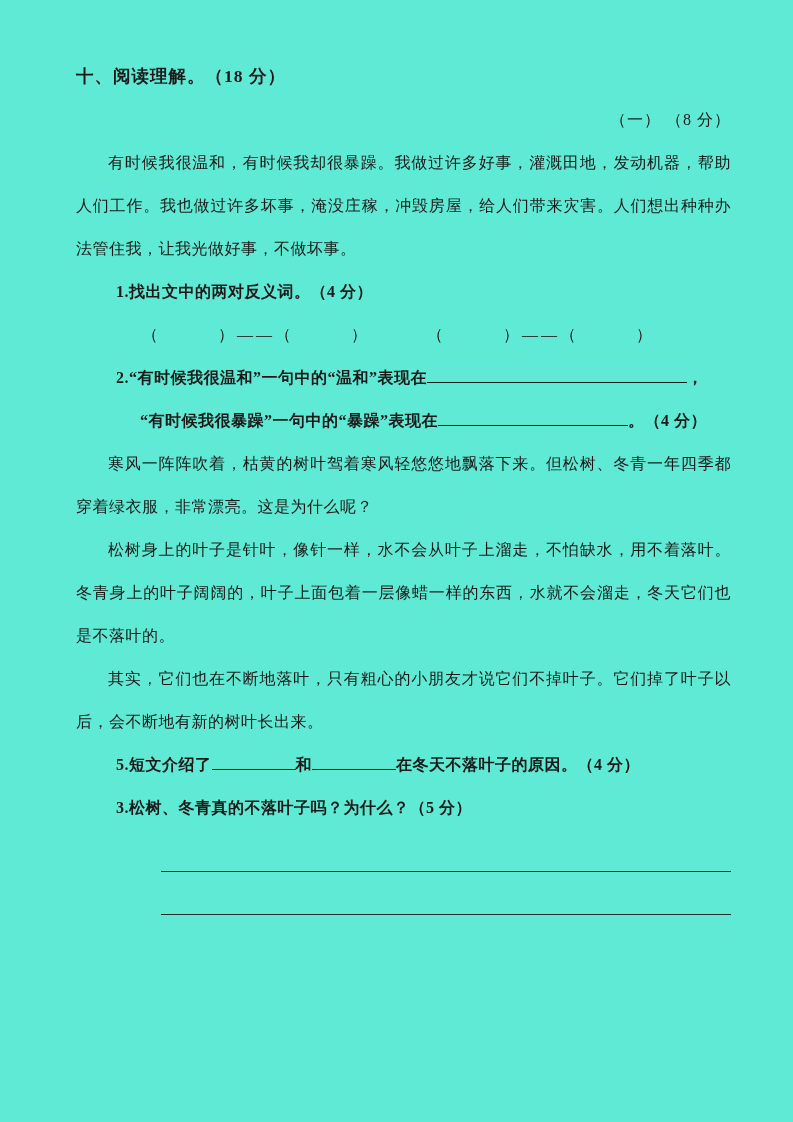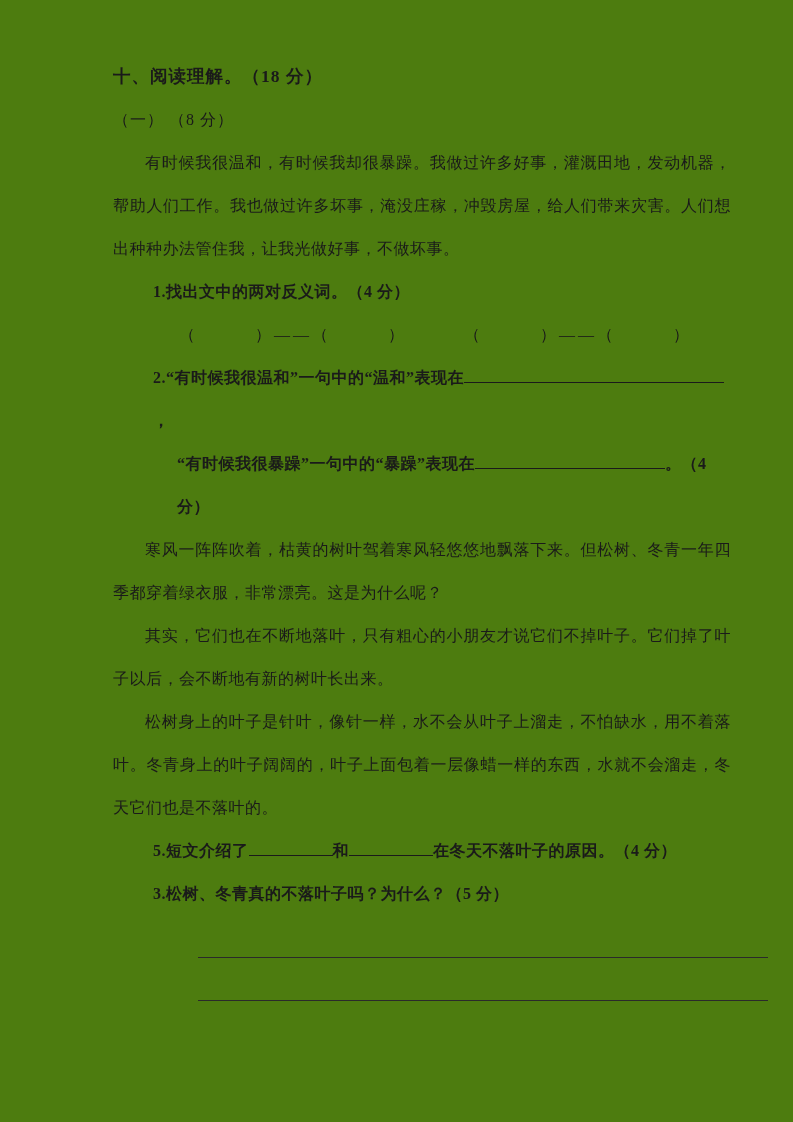--- a/index.html
+++ b/index.html
@@ -2,35 +2,35 @@
 <html><head>
 <meta charset="utf-8">
 <style>
   * { margin: 0; padding: 0; box-sizing: border-box; }
   html, body { background: #e9e9e9; }
   .page {
     position: relative;
     width: 793px;
     height: 1122px;
     margin: 0 auto;
-    background: #4d7c0f;
-    padding: 55px 62px 0 113px;
+    background: #5eead4;
+    padding: 55px 62px 0 76px;
     font-family: "Liberation Serif", "DejaVu Serif", serif;
     font-size: 16px;
     color: #1a1a1a;
     line-height: 43px;
     overflow: hidden;
   }
   .title {
     font-size: 17.5px;
     font-weight: bold;
     letter-spacing: 1px;
   }
   .heading {
-    text-align: left;
+    text-align: right;
     letter-spacing: 1px;
   }
   .passage {
     text-align: justify;
     text-indent: 2em;
     letter-spacing: 0.5px;
   }
   .question {
     margin-left: 40px;
     letter-spacing: 0.5px;
@@ -72,23 +72,23 @@
 
   <div class="blanks-row">（　　　）——（　　　）　　　（　　　）——（　　　）</div>
 
   <div class="question"><span>2.“有时候我很温和”一句中的“温和”表现在</span><span class="blank w260"></span><span>，</span></div>
 
   <div class="question indent2"><span>“有时候我很暴躁”一句中的“暴躁”表现在</span><span class="blank w190"></span><span>。（4 分）</span></div>
 
 
   <p class="passage">寒风一阵阵吹着，枯黄的树叶驾着寒风轻悠悠地飘落下来。但松树、冬青一年四季都穿着绿衣服，非常漂亮。这是为什么呢？</p>
 
+  <p class="passage">松树身上的叶子是针叶，像针一样，水不会从叶子上溜走，不怕缺水，用不着落叶。冬青身上的叶子阔阔的，叶子上面包着一层像蜡一样的东西，水就不会溜走，冬天它们也是不落叶的。</p>
+
   <p class="passage">其实，它们也在不断地落叶，只有粗心的小朋友才说它们不掉叶子。它们掉了叶子以后，会不断地有新的树叶长出来。</p>
-
-  <p class="passage">松树身上的叶子是针叶，像针一样，水不会从叶子上溜走，不怕缺水，用不着落叶。冬青身上的叶子阔阔的，叶子上面包着一层像蜡一样的东西，水就不会溜走，冬天它们也是不落叶的。</p>
 
   <div class="question"><span>5.短文介绍了</span><span class="blank w85"></span><span>和</span><span class="blank w85"></span><span>在冬天不落叶子的原因。（4 分）</span></div>
 
 
   <div class="question">3.松树、冬青真的不落叶子吗？为什么？（5 分）</div>
 
   <div class="answer-line"></div>
   <div class="answer-line"></div>
 
 </div>

